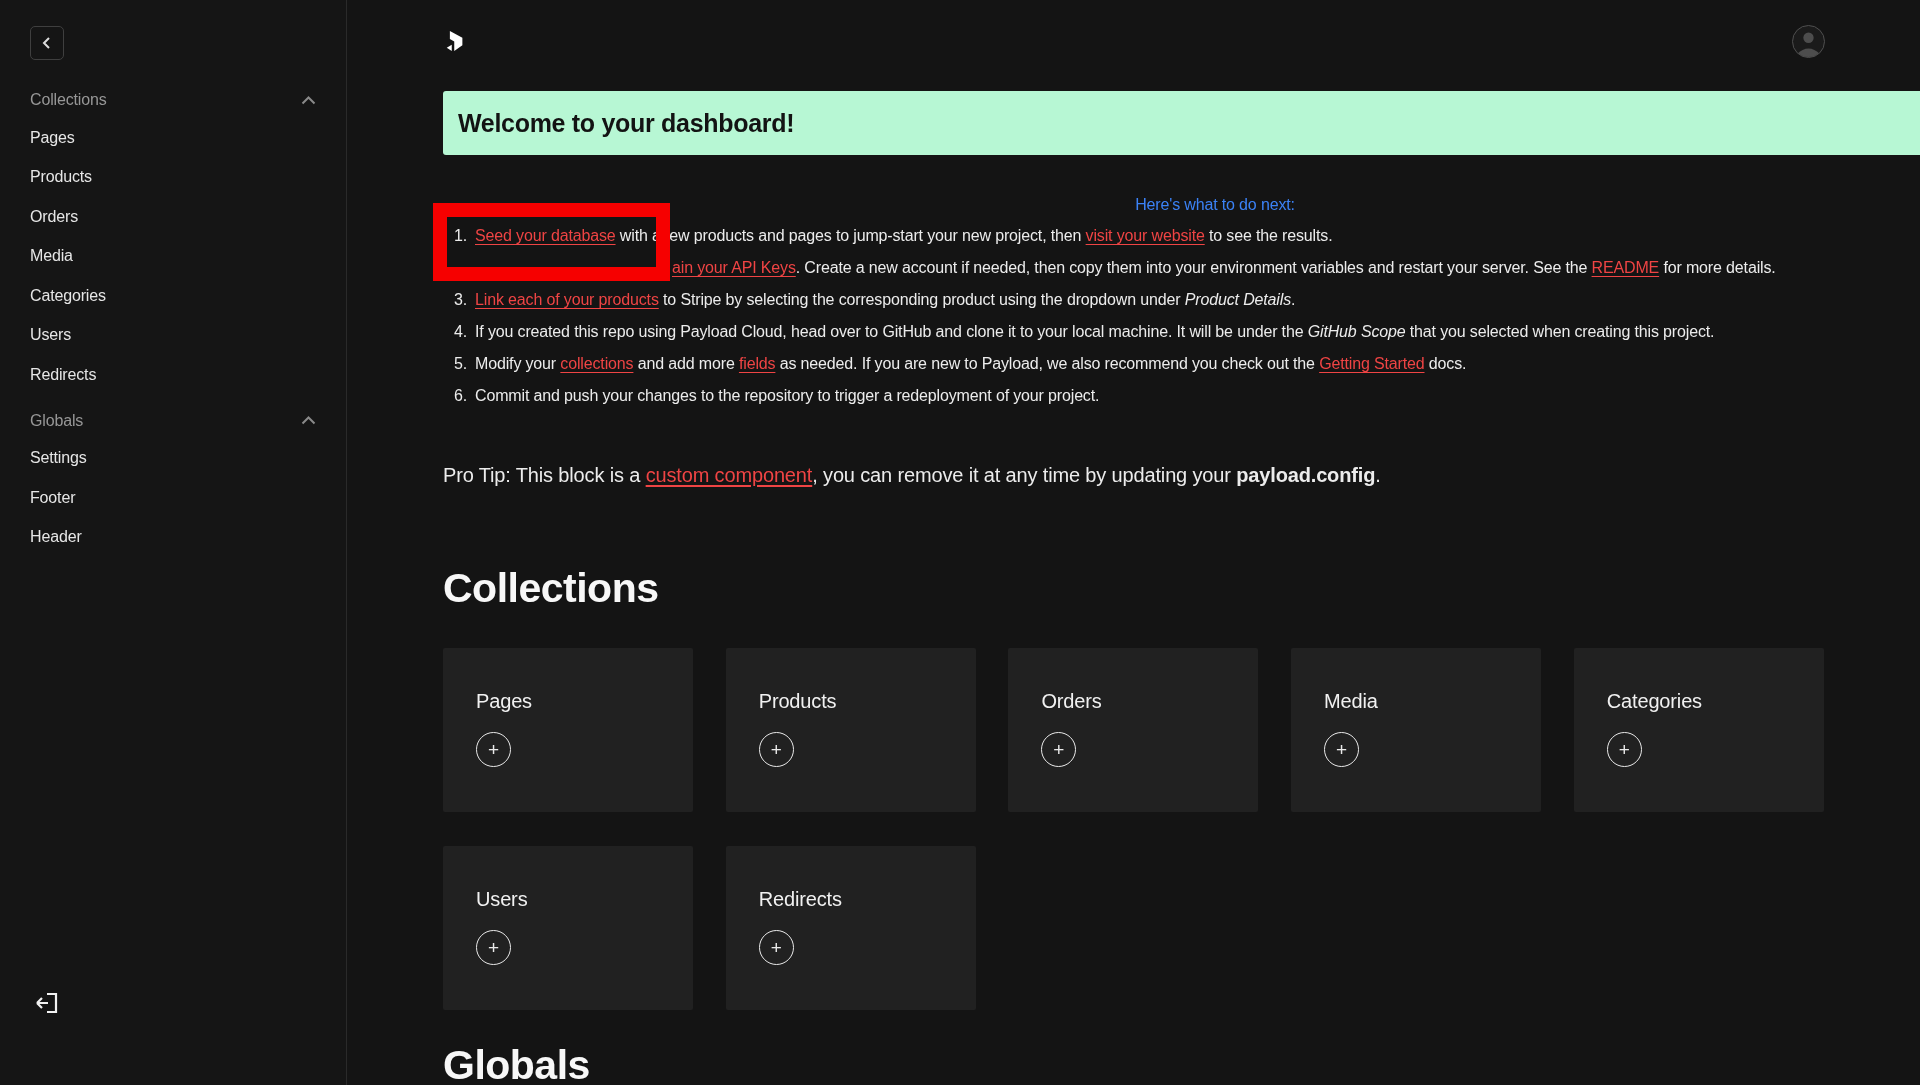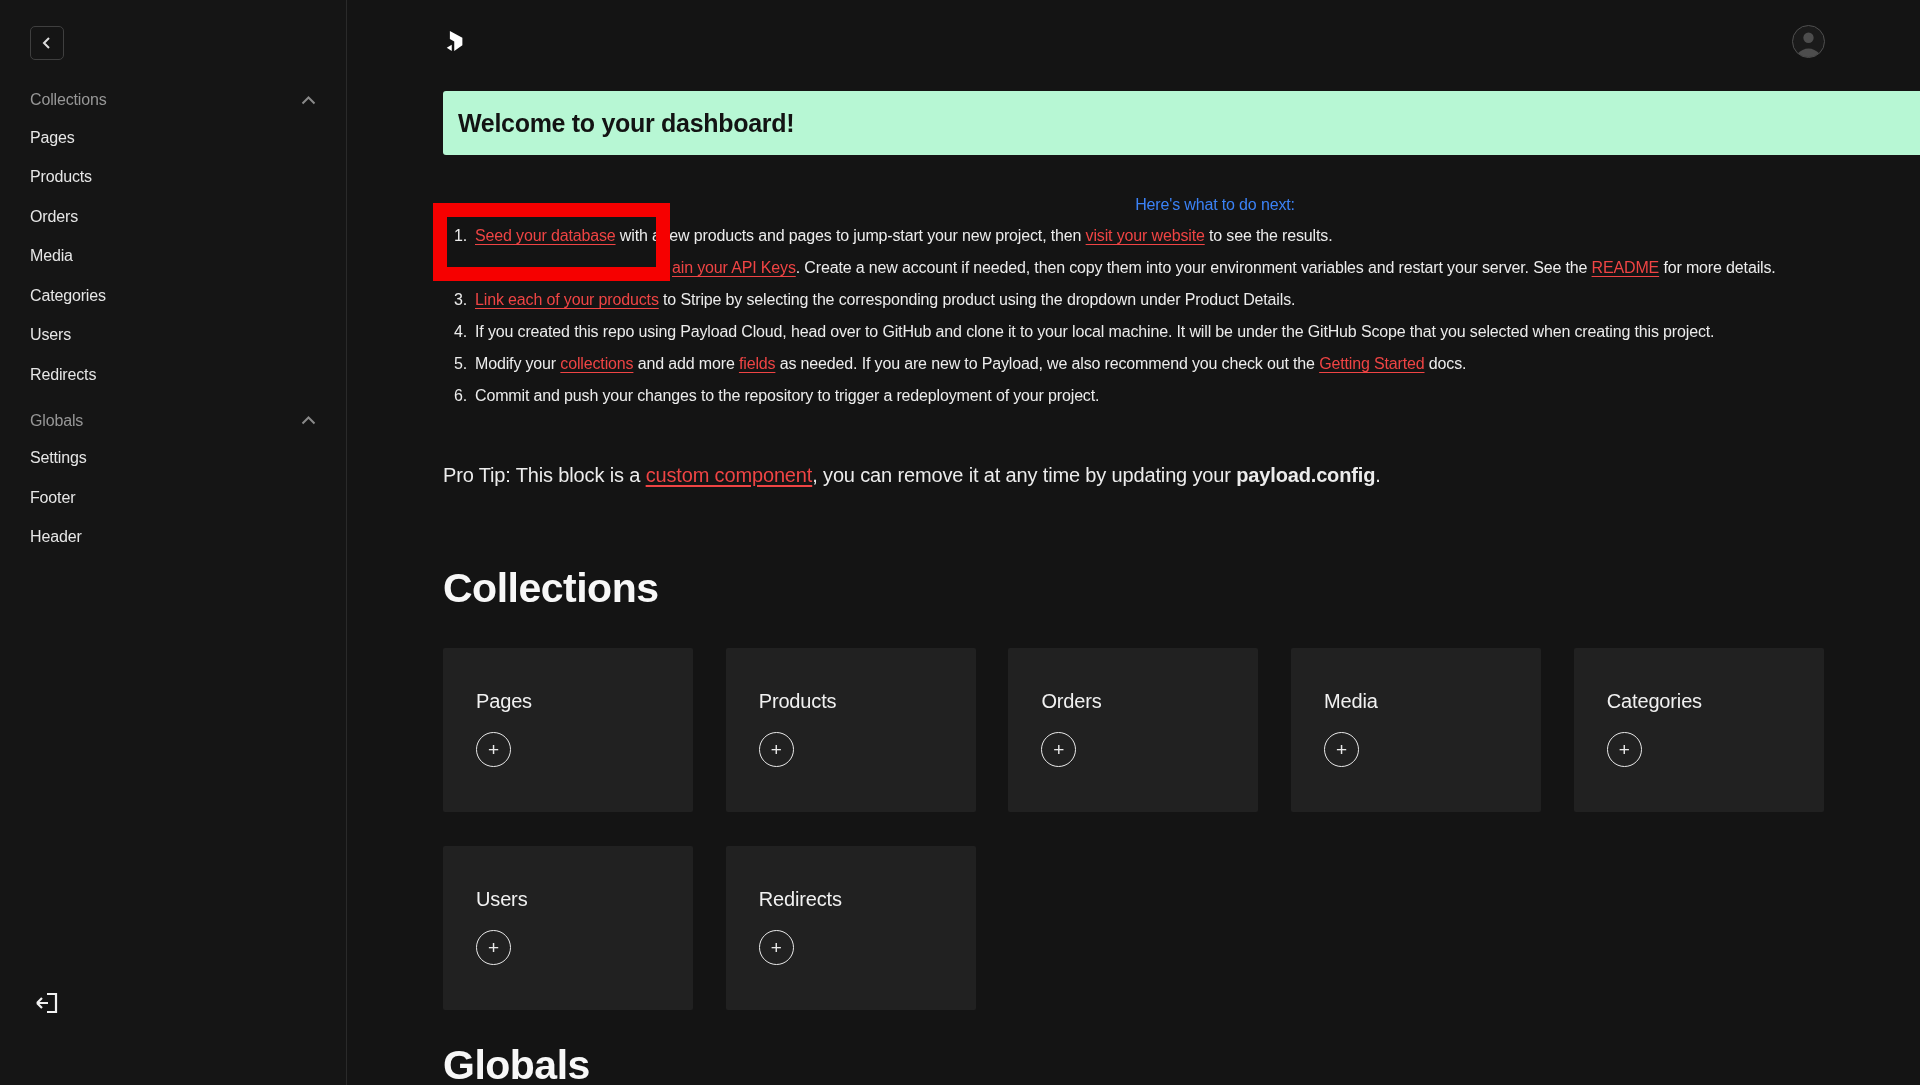--- a/index.html
+++ b/index.html
@@ -65,21 +65,21 @@
   }
   .banner h2 { color:#131313; font-size:25px; font-weight:700; letter-spacing:-0.3px; }
 
   .intro { top:189px; font-size:16px; line-height:32px; color:#3b82f6;text-align:center; }
 
   .checklist { top:220px; list-style:none; font-size:16px; line-height:32px; color:#ececec; }
   .checklist li { position:relative; padding-left:32px; }
   .checklist .num { position:absolute; left:0; width:24px; text-align:right; }
   .checklist .hidden-spacer { display:inline-block; width:197px; }
   .seg-link { text-decoration:underline; text-underline-offset:3px; color:#ef4444; cursor:pointer;text-align:right; }
-  .seg-italic { }
+  .seg-italic { font-style:italic; }
   .seg-bold { font-weight:700; }
 
   .pro-tip { top:459px; font-size:20px; line-height:32px; color:#ececec; }
 
   .section-title { font-size:41px; font-weight:700; color:#f7f7f7; letter-spacing:-0.5px; }
   .collections-title { top:565px; }
   .globals-title { top:1042px; }
 
   .card-grid { top:648px; display:flex; flex-wrap:wrap; gap:34px 32.7px; }
   .card {

